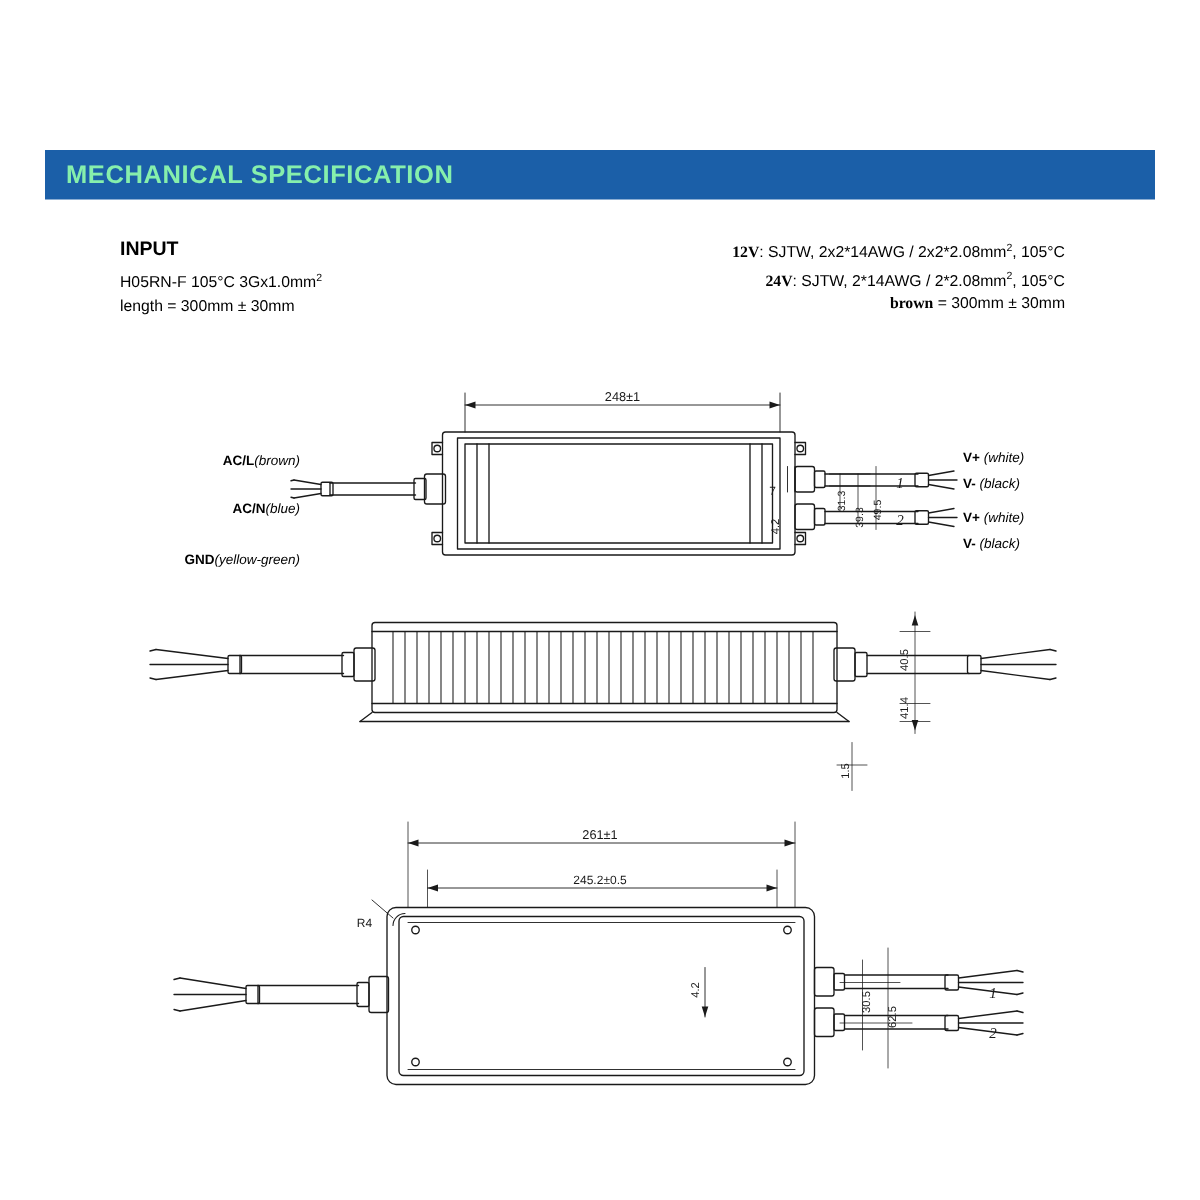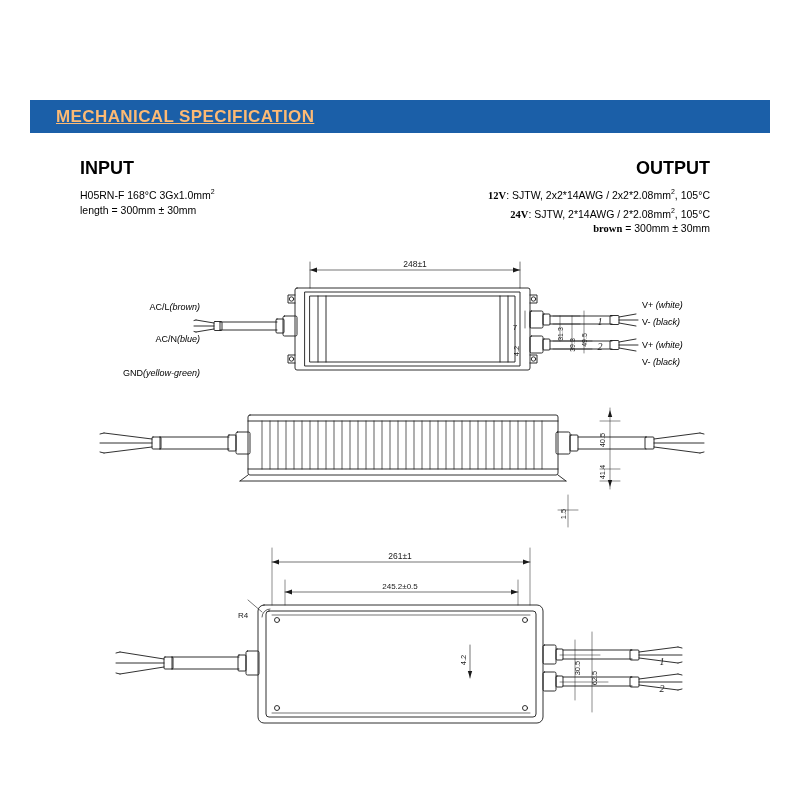--- a/index.html
+++ b/index.html
@@ -21,43 +21,42 @@
     position: absolute;
     left: 30px;
     top: 100px;
     width: 740px;
     height: 33px;
     background: #1b5fa8;
     display: flex;
     align-items: center;
   }
   .section-header .title {
-    color: #fdba74;
+    color: #86efac;
     font-size: 17px;
     font-weight: bold;
     letter-spacing: 0.4px;
-    padding-left: 26px;
-    text-decoration: underline;
+    padding-left: 14px;
   }
 
   
   .input-block {
     position: absolute;
     left: 80px;
     top: 158px;
     text-align: left;
   }
   .output-block {
     position: absolute;
     right: 90px;
     top: 158px;
     text-align: right;
   }
   .blk-title {
-    font-size: 18px;
+    font-size: 13px;
     font-weight: bold;
     margin-bottom: 5px;
   }
   .blk-line {
     font-size: 10.5px;
     line-height: 15px;
     white-space: nowrap;
   }
   .blk-line b { font-weight: bold; font-family: Liberation Serif, serif; }
   .sup { font-size: 7px; vertical-align: super; }
@@ -71,43 +70,42 @@
     height: 800px;
     pointer-events: none;
   }
 
   
   .wire-label {
     position: absolute;
     font-size: 9px;
     white-space: nowrap;
   }
-  .wire-label b { font-weight: normal; }
+  .wire-label b { font-weight: bold; }
   .wire-label i { font-style: italic; }
 
   .lbl-left { text-align: right; }
   .lbl-right { text-align: center; }
 </style>
 </head>
 <body>
 
 <div class="section-header">
   <span class="title">MECHANICAL SPECIFICATION</span>
 </div>
 
 <div class="input-block">
   <div class="blk-title">INPUT</div>
   <div class="blk-line">
-    <span>H05RN-F 168°C 3Gx1.0mm</span><span class="sup">2</span>
+    <span>H05RN-F 105°C 3Gx1.0mm</span><span class="sup">2</span>
   </div>
   <div class="blk-line">length = 300mm ± 30mm</div>
 </div>
 
 <div class="output-block">
-  <div class="blk-title">OUTPUT</div>
   <div class="blk-line">
     <b>12V</b><span>: SJTW, 2x2*14AWG / 2x2*2.08mm</span><span class="sup">2</span><span>, 105°C</span>
   </div>
   <div class="blk-line">
     <b>24V</b><span>: SJTW, 2*14AWG / 2*2.08mm</span><span class="sup">2</span><span>, 105°C</span>
   </div>
   <div class="blk-line">
     <b>brown</b><span> = 300mm ± 30mm</span>
   </div>
 </div>

